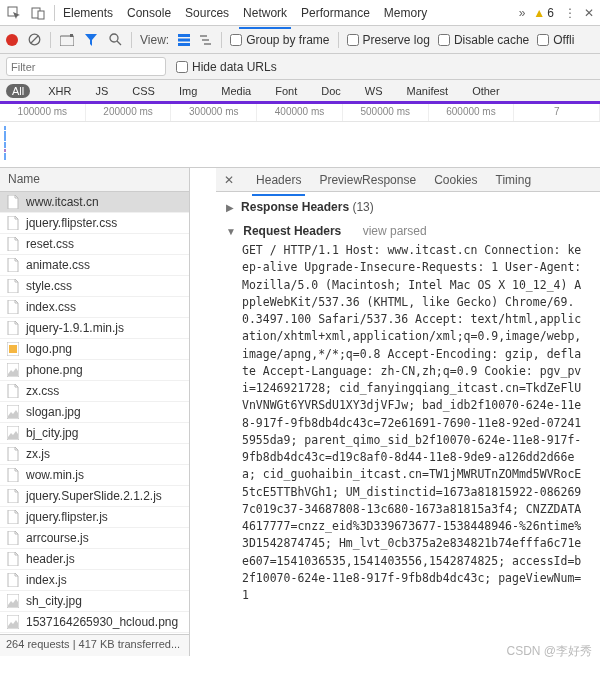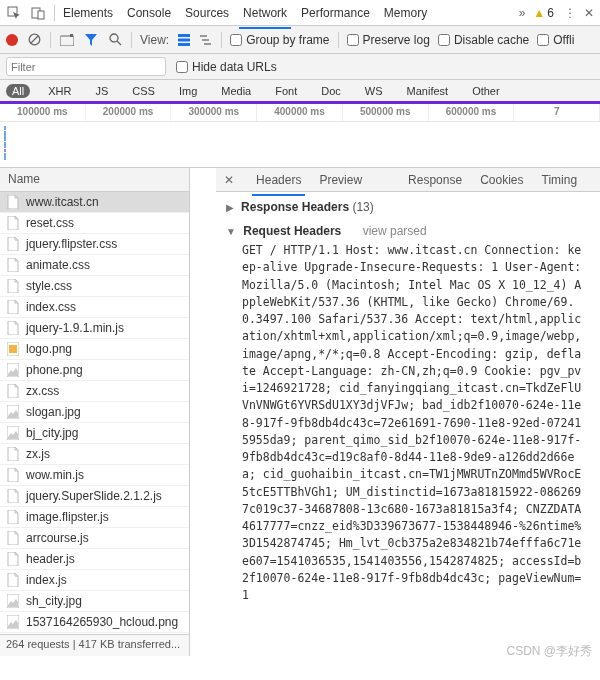--- a/index.html
+++ b/index.html
@@ -21,21 +21,21 @@
 .funnel svg { fill:#1a73e8; }
 .viewlbl { color:#555; }
 .view-ico { width:14px; height:14px; display:inline-flex; align-items:center; justify-content:center; }
 .chk { display:flex; align-items:center; gap:4px; color:#333; }
 .chk input { width:12px; height:12px; }
 .filterbar { height:26px; border-bottom:1px solid #ccc; padding:0 6px; gap:10px; background:#f3f3f3; }
 .filterbar input[type=text] { width:160px; height:19px; border:1px solid #ccc; border-radius:3px; padding:0 4px; font-size:11px; color:#888; }
 .typebar { height:24px; border-bottom:3px solid #6d28d9; padding:0 6px; gap:12px; background:#f3f3f3; }
 .pill { border-radius:8px; padding:1px 6px; font-size:11px; color:#333; }
 .pill.on { background:#666; color:#fff; }
-.timeline { height:64px; border-bottom:1px solid #ccc; position:relative; background:#fff; overflow:hidden;font-weight:bold; }
+.timeline { height:64px; border-bottom:1px solid #ccc; position:relative; background:#fff; overflow:hidden; }
 .ruler { display:flex; height:18px; border-bottom:1px solid #e5e5e5; }
 .ruler div { flex:1; font-size:10px; color:#888; text-align:center; border-right:1px solid #eee; padding-top:2px; }
 .wave { position:absolute; left:4px; top:22px; width:6px; }
 .wave span { display:block; width:2px; background:#6aa8f8; margin-bottom:1px; }
 .splith { display:flex; height:488px;gap:26px; }
 .namecol { width:190px; border-right:1px solid #ccc; display:flex; flex-direction:column; }
 .nhead { height:24px; border-bottom:1px solid #ccc; padding:4px 8px; color:#555; background:#f3f3f3; }
 .nlist { flex:1; overflow:hidden; }
 .nrow { display:flex; align-items:center; gap:6px; padding:3px 6px; border-bottom:1px solid #f0f0f0; white-space:nowrap; overflow:hidden; text-overflow:ellipsis; }
 .nrow.sel { background:#dcdcdc; }
@@ -206,38 +206,38 @@
           </span>
           <span>www.itcast.cn</span>
         </div>
         <div class="nrow">
           <span class="fico">
             <svg viewBox="0 0 12 14">
               <path d="M1 0 H8 L11 3 V14 H1 Z" fill="#fff" stroke="#bbb"></path>
               <path d="M8 0 V3 H11" fill="none" stroke="#bbb"></path>
             </svg>
           </span>
+          <span>jquery.flipster.css</span>
+        </div>
+        <div class="nrow">
+          <span class="fico">
+            <svg viewBox="0 0 12 14">
+              <path d="M1 0 H8 L11 3 V14 H1 Z" fill="#fff" stroke="#bbb"></path>
+              <path d="M8 0 V3 H11" fill="none" stroke="#bbb"></path>
+            </svg>
+          </span>
           <span>reset.css</span>
         </div>
         <div class="nrow">
           <span class="fico">
             <svg viewBox="0 0 12 14">
               <path d="M1 0 H8 L11 3 V14 H1 Z" fill="#fff" stroke="#bbb"></path>
               <path d="M8 0 V3 H11" fill="none" stroke="#bbb"></path>
             </svg>
           </span>
-          <span>jquery.flipster.css</span>
-        </div>
-        <div class="nrow">
-          <span class="fico">
-            <svg viewBox="0 0 12 14">
-              <path d="M1 0 H8 L11 3 V14 H1 Z" fill="#fff" stroke="#bbb"></path>
-              <path d="M8 0 V3 H11" fill="none" stroke="#bbb"></path>
-            </svg>
-          </span>
           <span>animate.css</span>
         </div>
         <div class="nrow">
           <span class="fico">
             <svg viewBox="0 0 12 14">
               <path d="M1 0 H8 L11 3 V14 H1 Z" fill="#fff" stroke="#bbb"></path>
               <path d="M8 0 V3 H11" fill="none" stroke="#bbb"></path>
             </svg>
           </span>
           <span>style.css</span>
@@ -332,21 +332,21 @@
           </span>
           <span>jquery.SuperSlide.2.1.2.js</span>
         </div>
         <div class="nrow">
           <span class="fico">
             <svg viewBox="0 0 12 14">
               <path d="M1 0 H8 L11 3 V14 H1 Z" fill="#fff" stroke="#bbb"></path>
               <path d="M8 0 V3 H11" fill="none" stroke="#bbb"></path>
             </svg>
           </span>
-          <span>image.flipster.js</span>
+          <span>jquery.flipster.js</span>
         </div>
         <div class="nrow">
           <span class="fico">
             <svg viewBox="0 0 12 14">
               <path d="M1 0 H8 L11 3 V14 H1 Z" fill="#fff" stroke="#bbb"></path>
               <path d="M8 0 V3 H11" fill="none" stroke="#bbb"></path>
             </svg>
           </span>
           <span>arrcourse.js</span>
         </div>
@@ -386,21 +386,21 @@
           </span>
           <span>1537164265930_hcloud.png</span>
         </div>
         <div class="nrow"></div>
       </div>
     <div class="status">264 requests | 417 KB transferred...</div>
   </div>
   <div class="detail">
     <div class="dtabs">
       <span class="x">✕</span>
-      <span id="dtabs-host"><span class="dtab active" style="margin-right: 18px;">Headers</span><span class="dtab" style="">Preview</span><span class="dtab" style="margin-right: 18px; margin-left: 46px;">Response</span><span class="dtab" style="margin-right: 18px;">Cookies</span><span class="dtab" style="margin-right: 18px;">Timing</span></span>
+      <span id="dtabs-host"><span class="dtab active" style="margin-right: 18px;">Headers</span><span class="dtab" style="">Preview</span><span class="dtab" style="margin-right: 18px;">Response</span><span class="dtab" style="margin-right: 18px;">Cookies</span><span class="dtab" style="margin-right: 18px;">Timing</span></span>
     </div>
     <div class="pane">
       <div class="sect">
         <span class="caret">▶</span>
         <span class="ttl">Response Headers</span>
         <span class="cnt">(13)</span>
       </div>
       <div class="sect" style="margin-top:6px">
         <span class="caret">▼</span>
         <span class="ttl">Request Headers</span>

